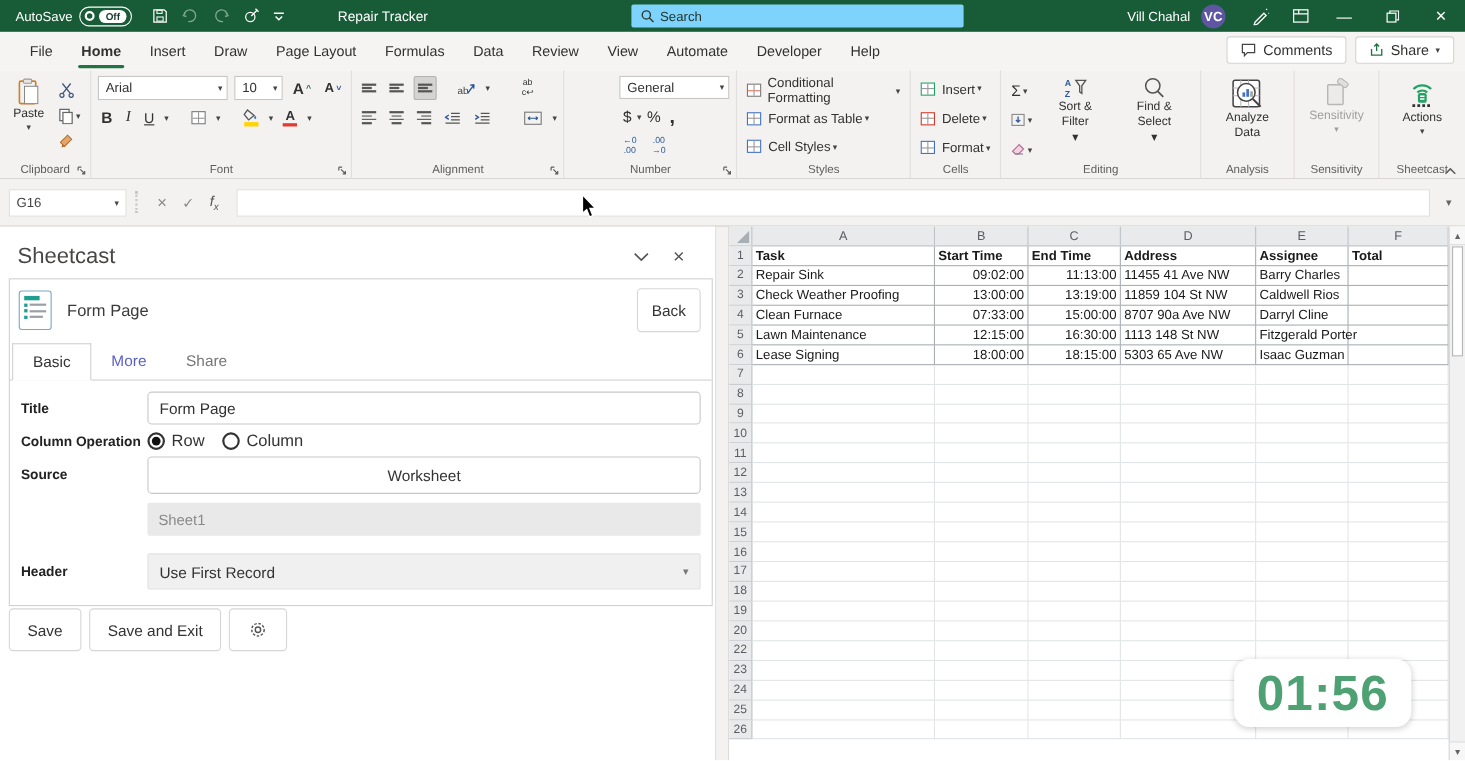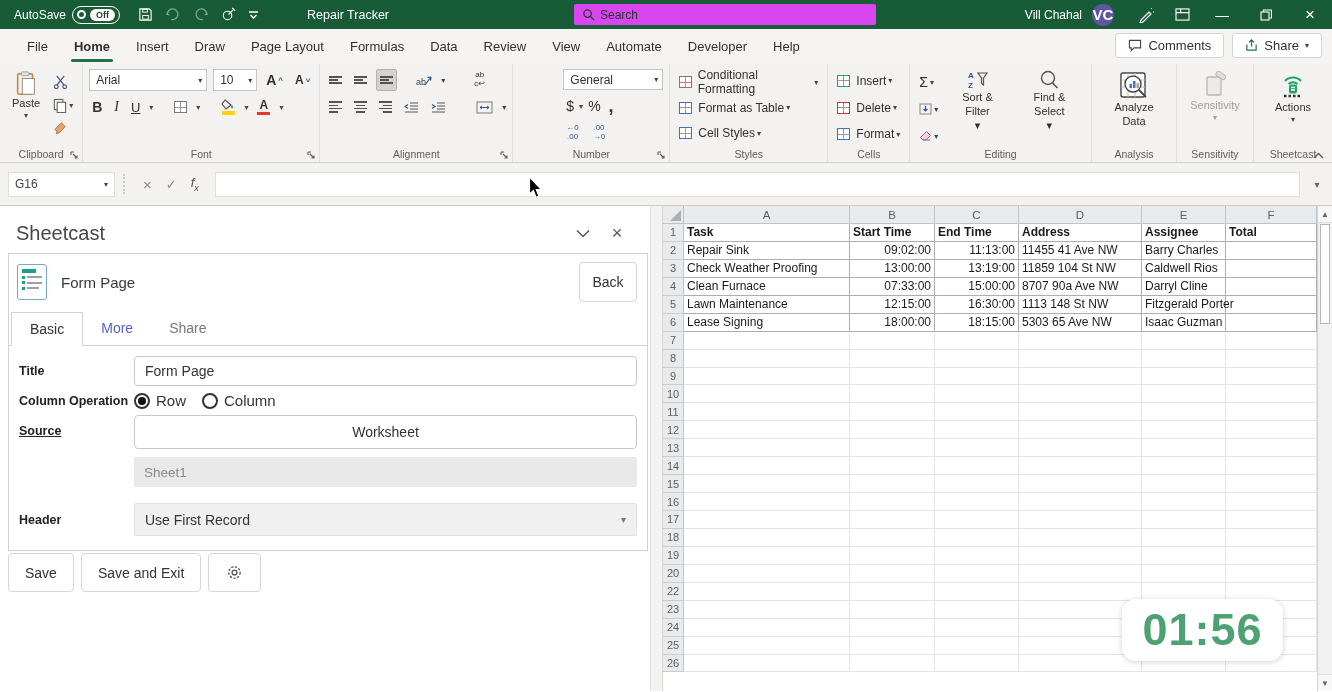--- a/index.html
+++ b/index.html
@@ -9,25 +9,25 @@
   
   .titlebar { height:29px; background:#185C37; display:flex; align-items:center; color:#fff; font-size:12px; position:relative; }
   .tb-left { display:flex; align-items:center; gap:10px; padding-left:14px; }
   .autosave { display:flex; align-items:center; gap:6px; }
   .toggle { display:flex; align-items:center; gap:4px; border:1px solid #fff; border-radius:9px; padding:2px 4px 2px 4px; }
   .toggle .knob { width:9px; height:9px; border:2px solid #fff; border-radius:50%; }
   .toggle .state { background:#fff; color:#1b3b2a; font-size:9px; font-weight:bold; border-radius:7px; padding:1px 6px; }
   .qat { display:flex; align-items:center; gap:12px; margin-left:8px; }
   .qat .dim { opacity:.45; }
   .doc-title { margin-left:38px; font-size:12.5px; }
-  .searchbox { position:absolute; left:574px; top:4px; width:302px; height:21px; background:#d946ef; border-radius:2px; display:flex; align-items:center; gap:7px; padding-left:26px; color:#22352b; font-size:12px; }
+  .searchbox { position:absolute; left:574px; top:4px; width:302px; height:21px; background:#7dd3fc; border-radius:2px; display:flex; align-items:center; gap:7px; padding-left:26px; color:#22352b; font-size:12px; }
   .searchbox svg { position:absolute; left:8px; }
   .tb-right { position:absolute; right:0; top:0; height:29px; display:flex; align-items:center; gap:0; }
   .tb-right .uname { font-size:12px; margin-right:10px; }
-  .avatar { width:22px; height:22px; border-radius:50%; background:#5E55A3; color:#fff; font-size:15px; font-weight:bold; display:flex; align-items:center; justify-content:center; margin-right:14px; }
+  .avatar { width:22px; height:22px; border-radius:50%; background:#5E55A3; color:#fff; font-size:12px; font-weight:bold; display:flex; align-items:center; justify-content:center; margin-right:14px; }
   .tb-ic { width:36px; height:29px; display:flex; align-items:center; justify-content:center; }
   .winbtn { width:44px; height:29px; display:flex; align-items:center; justify-content:center; font-size:14px; }
 
   
   .tabrow { height:35px; background:#F5F4F3; display:flex; align-items:center; padding-left:14px; position:relative; }
   .rtab { padding:0 13px; font-size:13px; color:#323130; height:35px; display:flex; align-items:center; position:relative; }
   .rtab.active { font-weight:bold; }
   .rtab.active::after { content:""; position:absolute; left:10px; right:10px; bottom:2px; height:3px; background:#217346; border-radius:2px; }
   .tabrow-right { position:absolute; right:10px; top:4px; display:flex; gap:8px;margin-left:10px; }
   .pillbtn { display:flex; align-items:center; gap:6px; background:#fff; border:1px solid #D6D4D2; border-radius:3px; padding:4px 12px; font-size:13px; color:#323130; }
@@ -658,21 +658,21 @@
         <div class="formrow">
           <span class="flabel">Column Operation</span>
           <div class="fctl radios">
             <span class="radio sel"></span>
               <span class="lab2">Row</span>
             <span class="radio"></span>
               <span class="lab2">Column</span>
           </div>
         </div>
         <div class="formrow" style="align-items:flex-start;">
-          <span class="flabel" style="padding-top:9px;text-decoration:underline;">Source</span>
+          <span class="flabel" style="padding-top:9px;">Source</span>
           <div class="fctl">
             <div class="srcbtn">
                 <span>Worksheet</span>
               </div>
             <div class="sheetfield">
                 <span>Sheet1</span>
               </div>
           </div>
         </div>
         <div class="formrow" style="margin-bottom:2px;">

